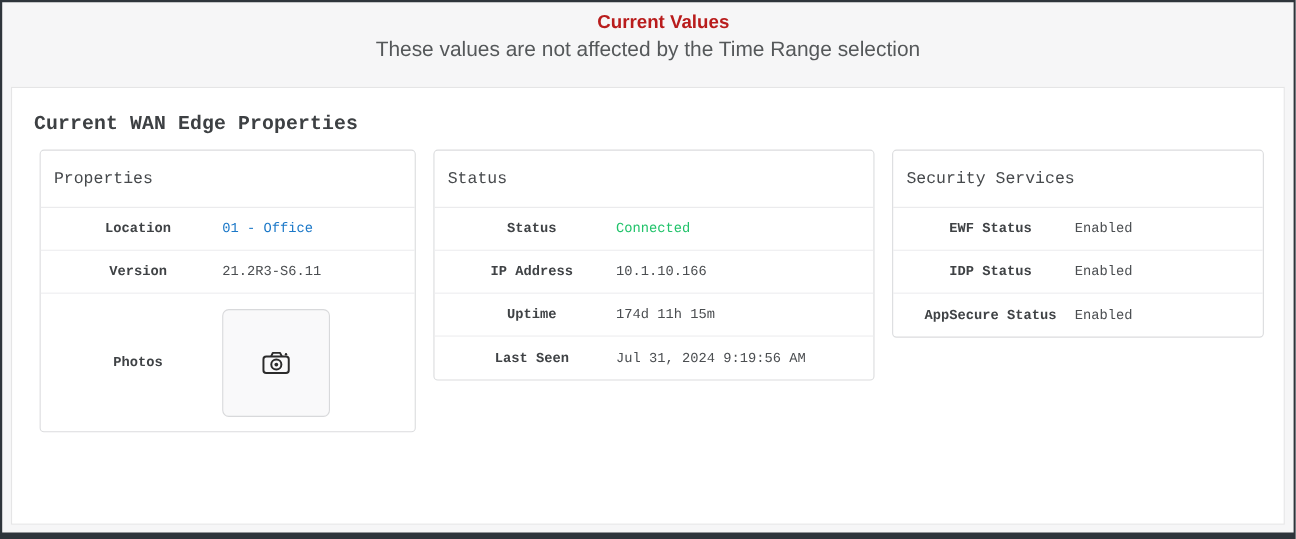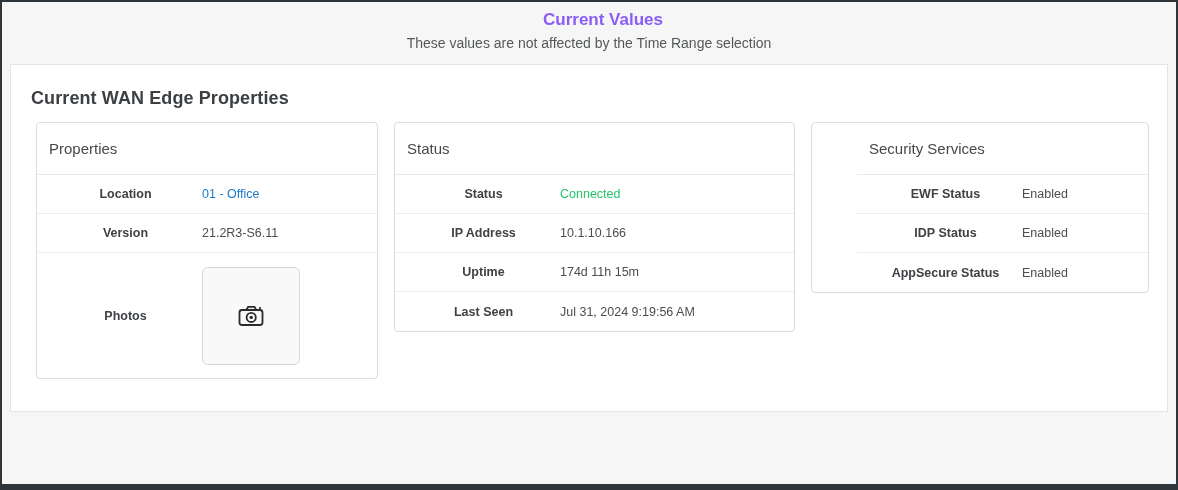--- a/index.html
+++ b/index.html
@@ -22,30 +22,31 @@
     padding-top: 7px;
   }
   .page-title {
     font-size: 17px;
     font-weight: bold;
     color: #1a76c8;
     line-height: 22px;
   }
   .page-subtitle {
     margin-top: 4px;
-    font-size: 14px;
+    font-size: 19px;
     color: #55585a;
   }
 
   
   .panel {
-    margin: 2px 8px 0 8px;
-    height: 348px;
+    margin: 17px 8px 0 8px;
+    height: 398px;
     background: #ffffff;
     border: 1px solid #e5e5e6;
+    font-family: Liberation Mono, monospace;
   }
   .section-heading {
     padding: 23px 0 0 20px;
     font-size: 18px;
     font-weight: bold;
     color: #3d4043;
     letter-spacing: 0.1px;
   }
 
   
@@ -56,21 +57,21 @@
     margin: 13px 0 0 25px;
     text-align: center;
   }
   .card {
     background: #fff;
     border: 1px solid #dbdcde;
     border-radius: 4px;
   }
   .card:nth-child(1) { width: 342px; }
   .card:nth-child(2) { width: 401px; }
-  .card:nth-child(3) { width: 338px; padding-left: 45px; }
+  .card:nth-child(3) { width: 338px; }
 
   .card-header {
     height: 52px;
     display: flex;
     align-items: center;
     padding-left: 12px;
     border-bottom: 1px solid #e9e9eb;
   }
   .card-title {
     font-size: 15px;
@@ -112,21 +113,21 @@
     padding: 0;
   }
   .photo-button svg { display: block; }
 </style>
 </head>
 <body>
 
 <div class="window">
 
   <div class="header">
-    <div class="page-title" style="color: #8b5cf6; margin-left: 28px;">Current Values</div>
+    <div class="page-title" style="color: #b91c1c; margin-left: 28px;">Current Values</div>
     <div class="page-subtitle">These values are not affected by the Time Range selection</div>
   </div>
 
   <div class="panel">
     <h2 class="section-heading">Current WAN Edge Properties</h2>
     <div class="cards">
   <section class="card">
     <header class="card-header">
       <h3 class="card-title">Properties</h3>
     </header>

